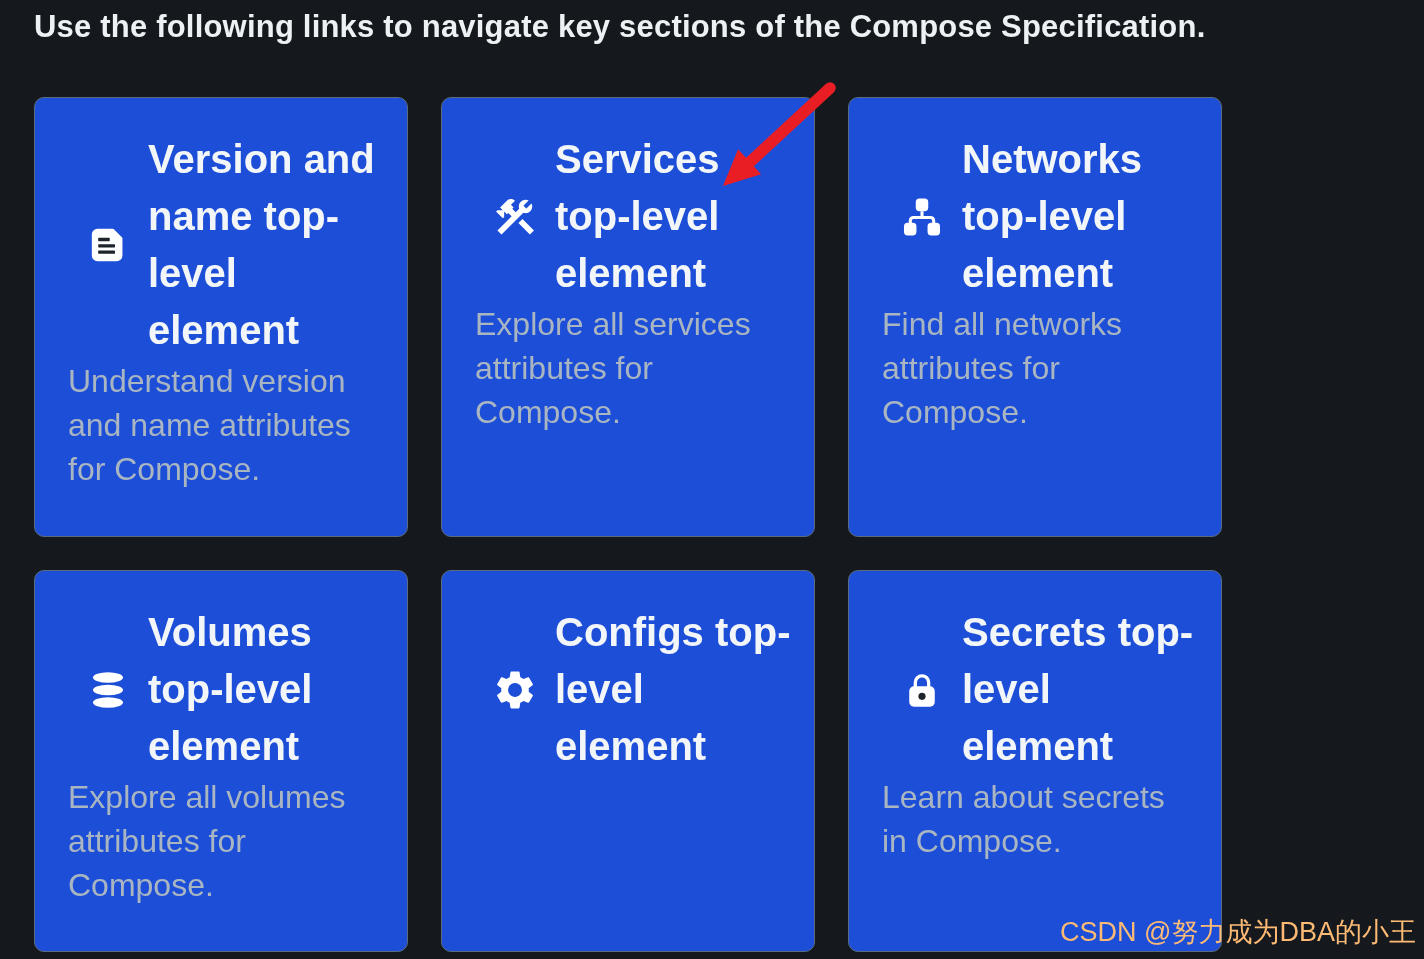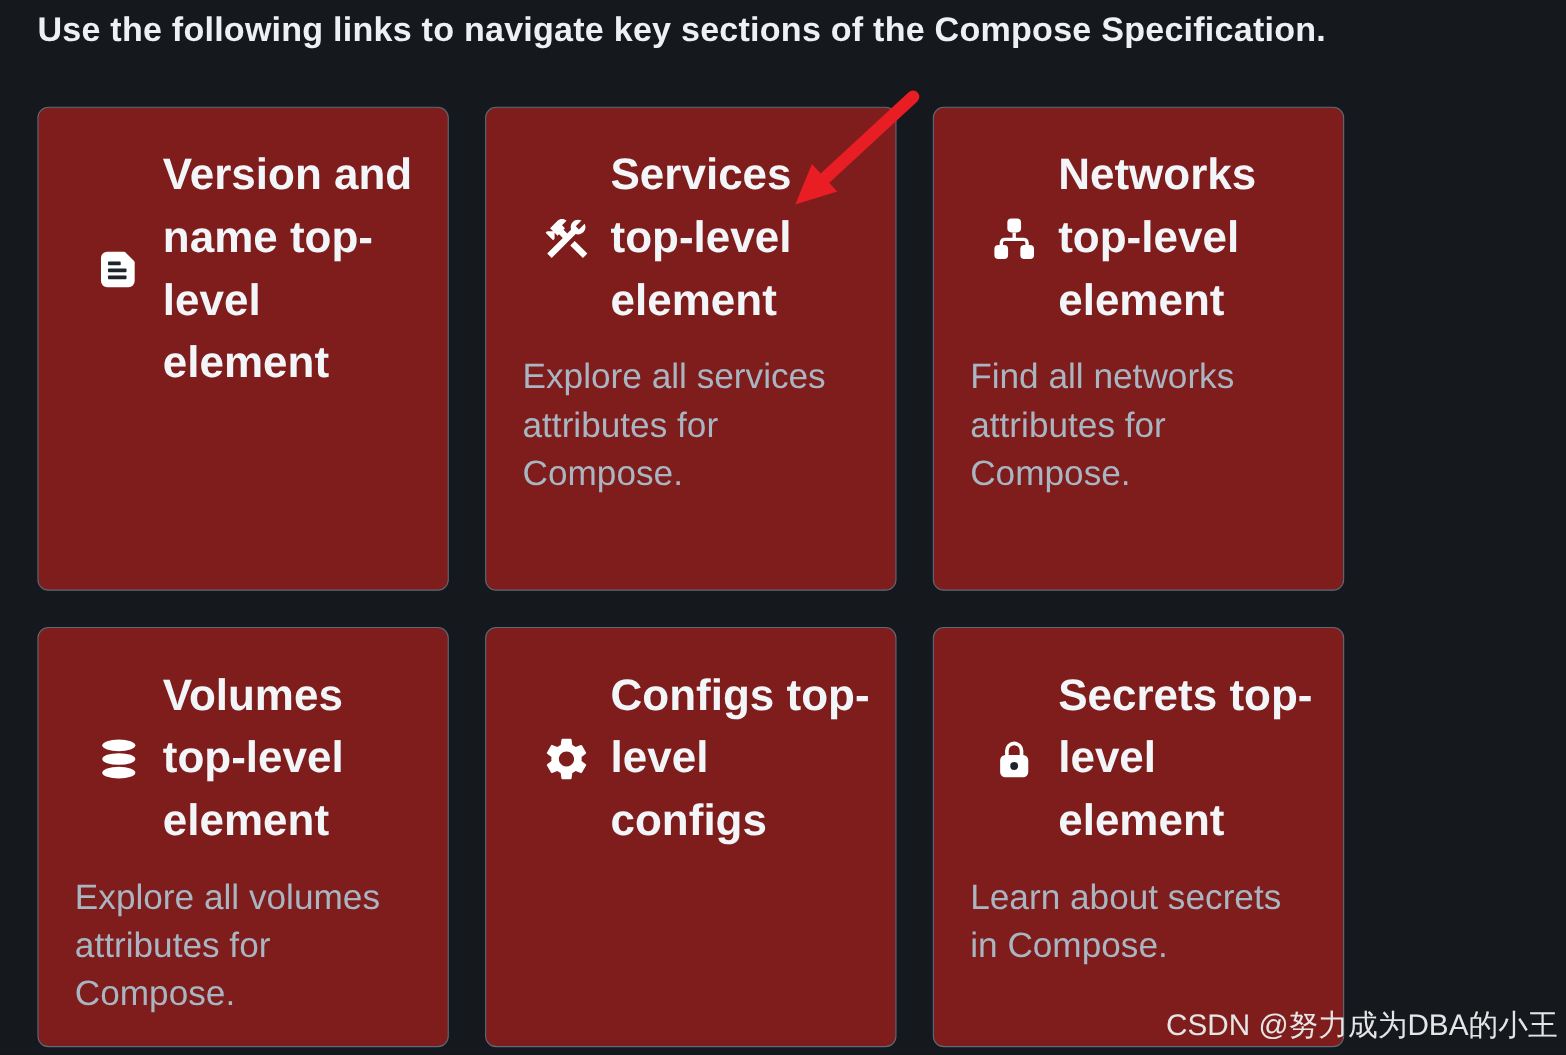--- a/index.html
+++ b/index.html
@@ -22,21 +22,21 @@
   .grid {
     position: absolute;
     left: 34px; top: 97px;
     display: grid;
     grid-template-columns: 374px 374px 374px;
     grid-template-rows: 440px 382px;
     column-gap: 33px;
     row-gap: 33px;
   }
   .card {
-    background: #7f1d1d;
+    background: #1d4ed8;
     border: 1.5px solid #5a6b7b;
     border-radius: 10px;
     padding: 33px 20px 28px 33px;
     cursor: pointer;
   }
   .card-header {
     display: flex;
     align-items: center;
   }
   .icon-col {
@@ -48,40 +48,39 @@
   .icon-col svg { display: block; }
   .card-title {
     flex: 1 1 auto;
     font-size: 40px;
     font-weight: 700;
     line-height: 57px;
     color: #f3f6f8;
     white-space: pre-line;
   }
   .card-desc {
-    margin-top: 18px;
     font-size: 32px;
     font-weight: 400;
     line-height: 44px;
     color: #a9b6c2;
     white-space: pre-line;
   }
   .arrow-overlay {
     position: absolute;
     left: 0; top: 0;
     width: 1424px; height: 959px;
     pointer-events: none;
     z-index: 5;
   }
   .watermark {
     position: absolute;
     right: 8px; top: 914px;
     font-size: 27px;
     font-weight: 400;
-    color: #e5e5e5;
+    color: #fdba74;
     z-index: 6;
     white-space: nowrap;
   }
 </style>
 </head>
 <body>
 
 <div class="intro">Use the following links to navigate key sections of the Compose Specification.</div>
 
 <div class="grid">
@@ -94,20 +93,23 @@
           <rect x="6.4" y="7.9" width="6.6" height="1.95" rx="0.4" fill="#1e242b"></rect>
           <rect x="6.4" y="11.5" width="9.6" height="1.95" rx="0.4" fill="#1e242b"></rect>
           <rect x="6.4" y="15.1" width="9.6" height="1.95" rx="0.4" fill="#1e242b"></rect>
         </svg>
       </div>
       <div class="card-title">Version and
 name top-
 level
 element</div>
     </div>
+    <div class="card-desc">Understand version
+and name attributes
+for Compose.</div>
   </div>
 
   <div class="card">
     <div class="card-header">
       <div class="icon-col">
         <svg width="46" height="46" viewBox="0 0 24 24">
           <path fill="#ffffff" d="M13.783 15.172l2.121-2.121 5.996 5.996-2.121 2.121zM17.5 10c1.93 0 3.5-1.57 3.5-3.5 0-.58-.16-1.12-.41-1.6l-2.7 2.7-1.49-1.49 2.7-2.7c-.48-.25-1.02-.41-1.6-.41C15.57 3 14 4.57 14 6.5c0 .41.08.8.21 1.16l-1.85 1.85-1.78-1.78.71-.71-1.41-1.41L12 3.49c-1.17-1.17-3.07-1.17-4.24 0L4.22 7.03l1.41 1.41H2.81l-.71.71 3.54 3.54.71-.71V9.15l1.41 1.41.71-.71 1.78 1.78-7.41 7.41 2.12 2.12L16.34 9.79c.36.13.75.21 1.16.21z"></path>
         </svg>
       </div>
       <div class="card-title">Services
@@ -158,21 +160,21 @@
 
   <div class="card">
     <div class="card-header">
       <div class="icon-col">
         <svg width="46" height="46" viewBox="0 0 24 24">
           <path fill="#ffffff" d="M19.14 12.94c.04-.3.06-.61.06-.94 0-.32-.02-.64-.07-.94l2.03-1.58c.18-.14.23-.41.12-.61l-1.92-3.32c-.12-.22-.37-.29-.59-.22l-2.39.96c-.5-.38-1.03-.7-1.62-.94l-.36-2.54c-.04-.24-.24-.41-.48-.41h-3.84c-.24 0-.43.17-.47.41l-.36 2.54c-.59.24-1.13.57-1.62.94l-2.39-.96c-.22-.08-.47 0-.59.22L2.74 8.87c-.12.21-.08.47.12.61l2.03 1.58c-.05.3-.09.63-.09.94s.02.64.07.94l-2.03 1.58c-.18.14-.23.41-.12.61l1.92 3.32c.12.22.37.29.59.22l2.39-.96c.5.38 1.03.7 1.62.94l.36 2.54c.05.24.24.41.48.41h3.84c.24 0 .44-.17.47-.41l.36-2.54c.59-.24 1.13-.56 1.62-.94l2.39.96c.22.08.47 0 .59-.22l1.92-3.32c.12-.22.07-.47-.12-.61l-2.01-1.58zM12 15.6c-1.98 0-3.6-1.62-3.6-3.6s1.62-3.6 3.6-3.6 3.6 1.62 3.6 3.6-1.62 3.6-3.6 3.6z"></path>
         </svg>
       </div>
       <div class="card-title">Configs top-
 level
-configs</div>
+element</div>
     </div>
   </div>
 
   <div class="card">
     <div class="card-header">
       <div class="icon-col">
         <svg width="42" height="46" viewBox="0 0 24 24">
           <path d="M8.2 10.4V7.7a3.8 3.8 0 0 1 7.6 0v2.7" fill="none" stroke="#ffffff" stroke-width="1.9"></path>
           <rect x="4.7" y="9.9" width="14.6" height="11.6" rx="2.7" fill="#ffffff"></rect>
           <circle cx="12" cy="15.6" r="2.05" fill="#1e242b"></circle>

